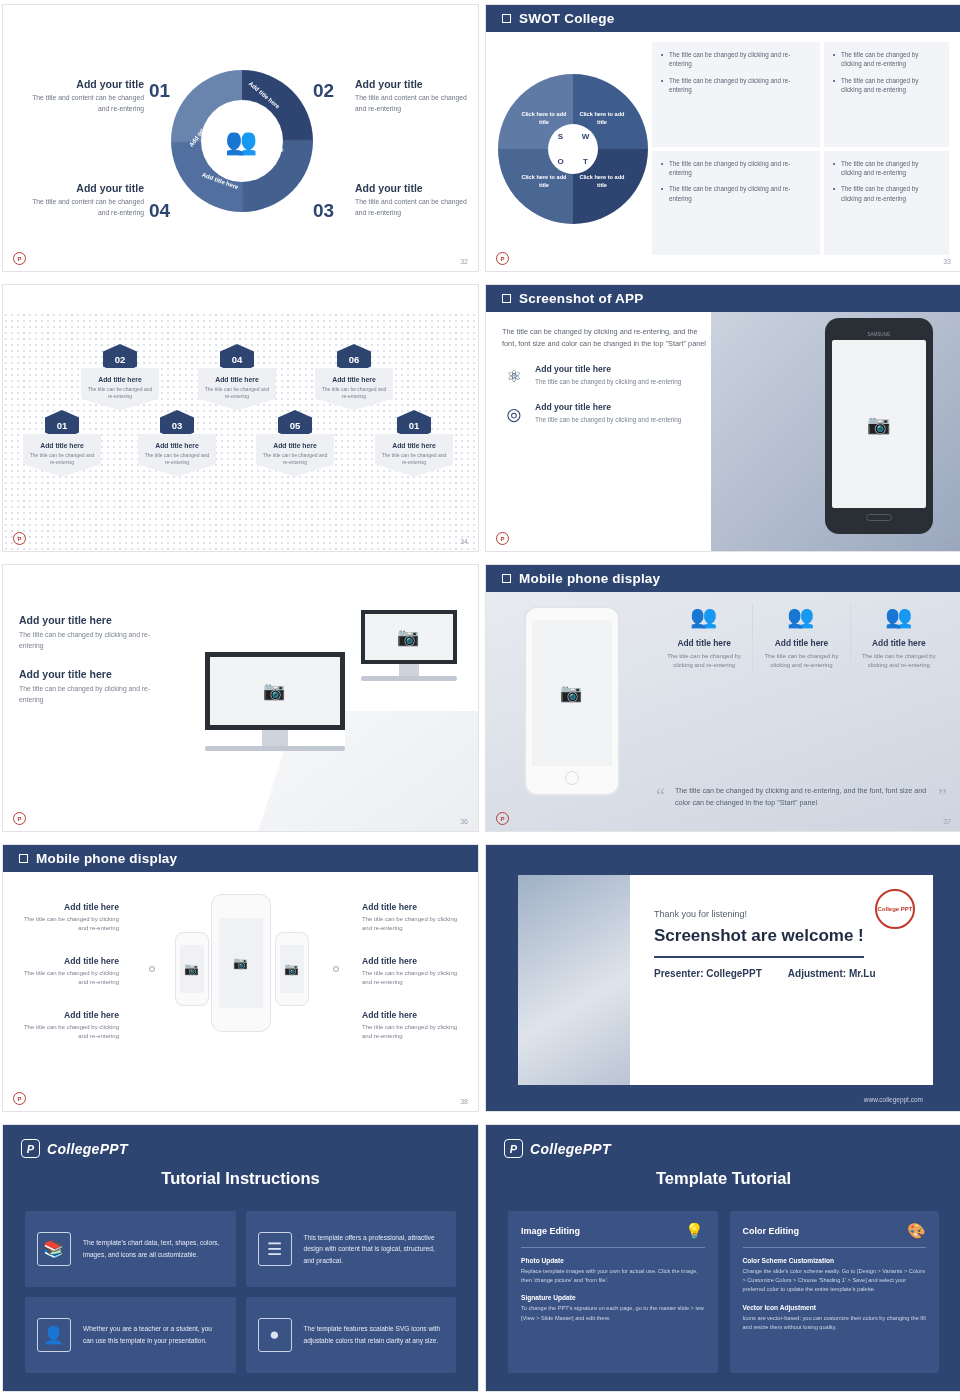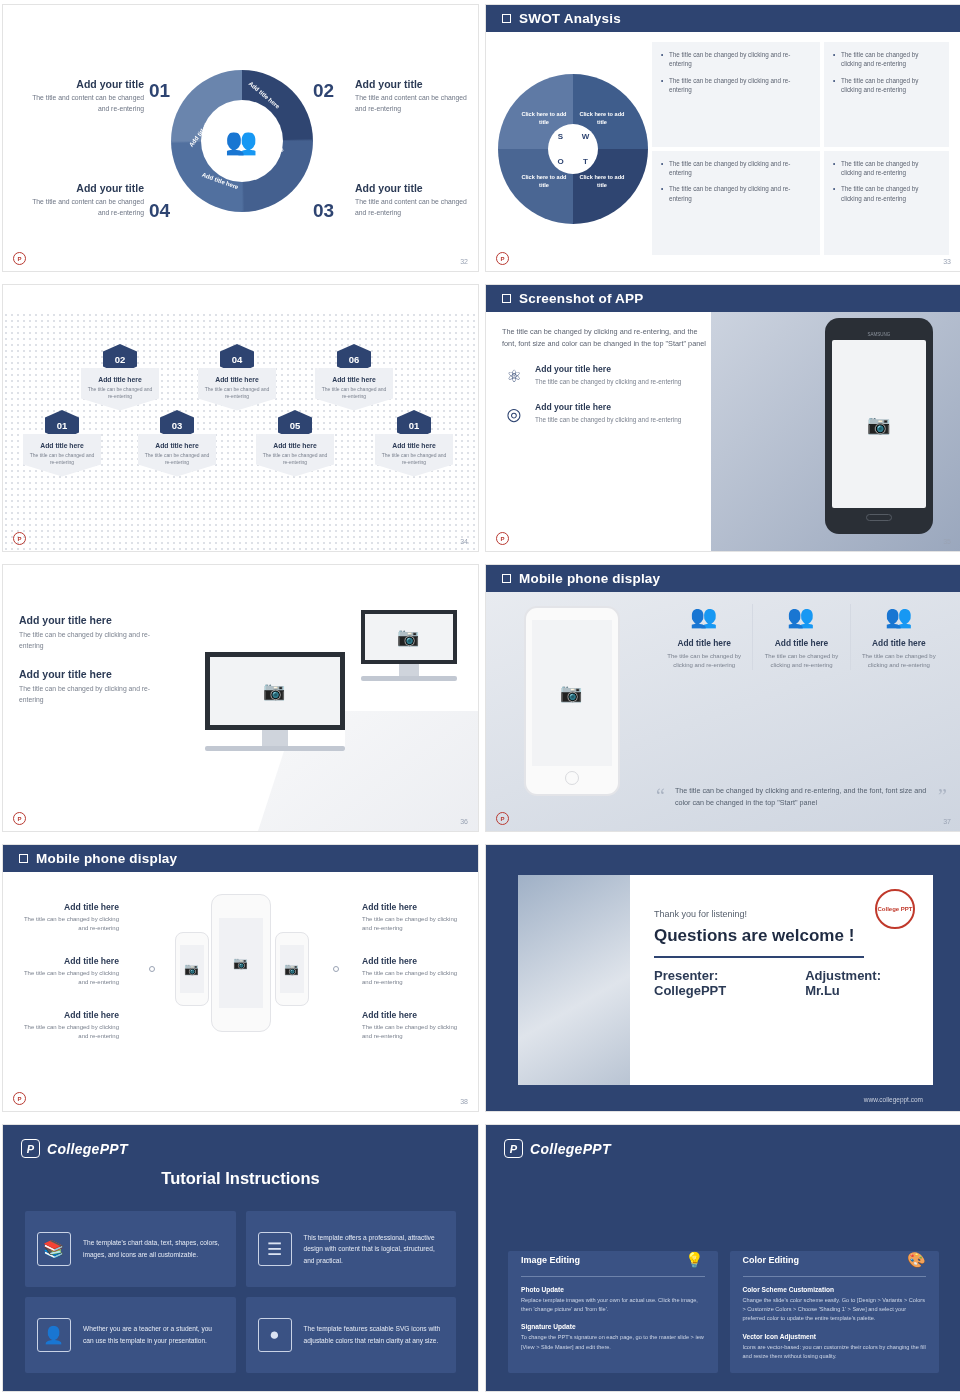--- a/index.html
+++ b/index.html
@@ -153,21 +153,21 @@
   .dot { position:absolute; width:6px; height:6px; border:1px solid #9aa3b4; border-radius:50%;}
 
   
   .ty { position:absolute; inset:0; background:#2e4471; }
   .ty-card { position:absolute; left:32px; top:30px; right:28px; bottom:26px; background:#fff; display:flex;}
   .ty-img { width:112px; background:linear-gradient(150deg,#9fb0c6,#dfe4eb 60%,#b9c4d3);}
   .ty-main { flex:1; padding:34px 26px 0 24px; position:relative;}
   .ty-small { font-size:9px; color:#57606e; margin-bottom:7px;}
   .ty-big { font-size:17px; font-weight:bold; color:#1f2b42; margin-bottom:10px;}
   .ty-rule { height:2px; background:#2e4471; width:210px; margin-bottom:10px;}
-  .ty-meta { font-size:13px; color:#2b3a55; font-weight:bold; display:flex; gap:26px;}
+  .ty-meta { font-size:10px; color:#2b3a55; font-weight:bold; display:flex; gap:26px;}
   .ty-seal { position:absolute; right:18px; top:14px; width:40px; height:40px; border-radius:50%;
      border:2px solid #c0392b; color:#c0392b; font-size:6px; font-weight:bold;
      display:flex; align-items:center; justify-content:center; text-align:center; line-height:1.1;}
   .ty-url { position:absolute; right:38px; bottom:8px; font-size:6.5px; color:#c8cfdd;}
 
   
   .inst { position:absolute; inset:0; background:#2e4471; color:#fff;}
   .logo { position:absolute; left:18px; top:14px; display:flex; align-items:center; gap:7px;}
   .logo .mark { width:19px; height:19px; border:1.6px solid #fff; border-radius:4px;
      display:flex; align-items:center; justify-content:center; font-size:11px; font-style:italic; font-weight:bold;}
@@ -177,21 +177,21 @@
   .inst-grid { position:absolute; left:22px; right:22px; top:86px; bottom:18px;
      display:grid; grid-template-columns:1fr 1fr; grid-template-rows:1fr 1fr; gap:10px;}
   .inst-cell { background:#3a5284; display:flex; align-items:center; padding:10px 12px; border-radius:2px;}
   .inst-ic { width:34px; height:34px; flex:none; margin-right:12px;
      border:1.4px solid #c9d3e6; border-radius:3px; display:flex; align-items:center;
      justify-content:center; font-size:17px; color:#dbe3f2;}
   .inst-p { font-size:6.6px; line-height:1.75; color:#e6ebf5;}
 
   .tut-grid { position:absolute; left:22px; right:22px; top:86px; bottom:18px;
      display:grid; grid-template-columns:1fr 1fr; gap:12px;}
-  .tut-cell { background:#3a5284; padding:0 13px; border-radius:2px;margin-top:40px;}
+  .tut-cell { background:#3a5284; padding:11px 13px; border-radius:2px;}
   .tut-head { display:flex; align-items:center; justify-content:space-between;
      border-bottom:1px solid #6e83ab; padding-bottom:7px; margin-bottom:9px;}
   .tut-head .t { font-size:9px; font-weight:bold; }
   .tut-head .i { font-size:15px; color:#dbe3f2;}
   .tut-sub { font-size:6.6px; font-weight:bold; color:#fff; margin-bottom:3px;}
   .tut-txt { font-size:5.6px; color:#cdd6e7; line-height:1.65; margin-bottom:9px;}
 </style>
 </head>
 <body>
 
@@ -235,21 +235,21 @@
         <div class="s1-num" style="left:146px; top:168px;">04</div>
       </div>
     </div>
     <div class="stamp">P</div>
     <div class="pageno">32</div>
   </div>
 
   <div class="slide">
     <div class="band">
       <span class="sq"></span>
-      <span class="ttl">SWOT Analysis</span>
+      <span class="ttl">SWOT College</span>
     </div>
     <div class="body">
       <div class="swot-grid">
         <div class="swot-cell">
           <ul style="margin:0;padding:0;">
             <li>The title can be changed by clicking and re-entering</li>
             <li>The title can be changed by clicking and re-entering</li>
           </ul>
         </div>
         <div class="swot-mid">
@@ -492,21 +492,21 @@
     <div class="pageno">38</div>
   </div>
 
   <div class="slide">
     <div class="ty"></div>
     <div class="ty-card">
       <div class="ty-img"></div>
       <div class="ty-main">
         <div class="ty-seal">College PPT</div>
         <div class="ty-small">Thank you for listening!</div>
-        <div class="ty-big">Questions are welcome !</div>
+        <div class="ty-big">Screenshot are welcome !</div>
         <div class="ty-rule"></div>
         <div class="ty-meta">
           <span>Presenter: CollegePPT</span>
           <span>Adjustment: Mr.Lu</span>
         </div>
       </div>
     </div>
     <div class="ty-url">www.collegeppt.com</div>
   </div>
 
@@ -537,20 +537,21 @@
       </div>
     </div>
   </div>
 
   <div class="slide">
     <div class="inst">
       <div class="logo">
         <span class="mark">P</span>
         <span class="nm">CollegePPT</span>
       </div>
+      <div class="inst-title">Template Tutorial</div>
       <div class="tut-grid">
         <div class="tut-cell">
           <div class="tut-head">
             <span class="t">Image Editing</span>
             <span class="i">💡</span>
           </div>
           <div class="tut-sub">Photo Update</div>
           <div class="tut-txt">Replace template images with your own for actual use. Click the image, then 'change picture' and 'from file'.</div>
           <div class="tut-sub">Signature Update</div>
           <div class="tut-txt">To change the PPT's signature on each page, go to the master slide &gt; iew [View &gt; Slide Master] and edit there.</div>

